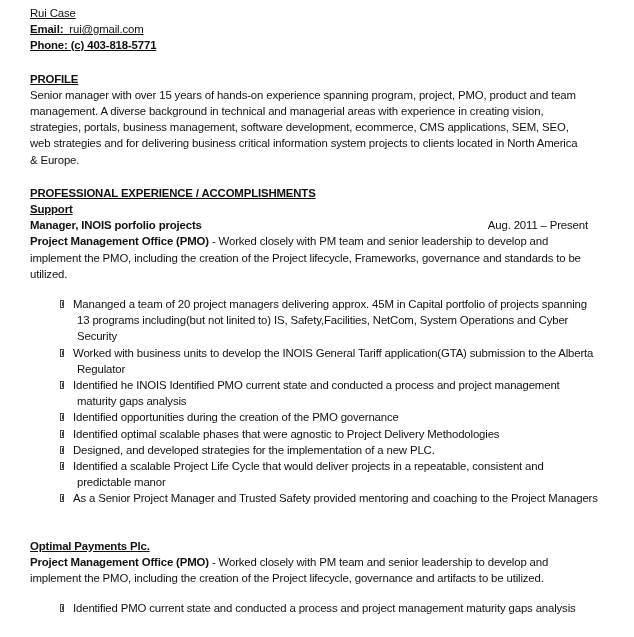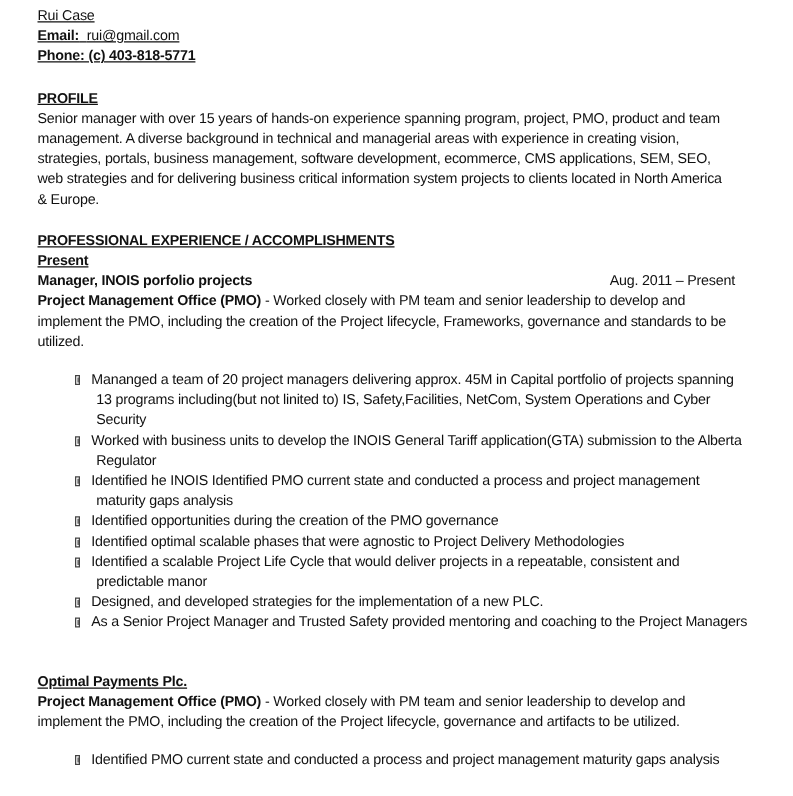--- a/index.html
+++ b/index.html
@@ -38,21 +38,21 @@
   <div class="section-spacer"></div>
 
   <div class="line bold">PROFILE</div>
   <div class="para">Senior manager with over 15 years of hands-on experience spanning  program, project, PMO, product and team management. A diverse background in technical and managerial areas with experience in creating vision, strategies, portals, business management, software development, ecommerce, CMS applications, SEM, SEO, web strategies and for delivering business critical information system projects to clients located in North America &amp; Europe.</div>
 
   <div class="section-spacer"></div>
 
   <div class="line bold">PROFESSIONAL EXPERIENCE / ACCOMPLISHMENTS</div>
 
   <div>
-    <div class="line bold">Present</div>
+    <div class="line bold">Support</div>
     <div class="row">
       <span class="bold">Manager, INOIS porfolio projects</span>
       <span>Aug. 2011 – Present</span>
     </div>
     <div class="para"><span class="bold">Project Management Office (PMO)</span><span> - Worked closely with PM team and senior leadership to develop and implement the PMO, including the creation of the Project lifecycle, Frameworks, governance and standards to be utilized.</span></div>
     <ul class="bullets">
       <li>
           <span class="bullet"></span>
           <span class="txt">Mananged a team of 20 project managers delivering approx. 45M in Capital portfolio of projects spanning 13 programs including(but not linited to) IS, Safety,Facilities, NetCom, System Operations and Cyber Security</span>
         </li>
@@ -67,25 +67,25 @@
       <li>
           <span class="bullet"></span>
           <span class="txt">Identified opportunities during the creation of the PMO governance</span>
         </li>
       <li>
           <span class="bullet"></span>
           <span class="txt">Identified optimal scalable phases that were agnostic to Project Delivery Methodologies</span>
         </li>
       <li>
           <span class="bullet"></span>
-          <span class="txt">Identified a scalable Project Life Cycle that would deliver projects in a repeatable, consistent and predictable manor</span>
+          <span class="txt">Designed, and developed strategies for the implementation of a new PLC.</span>
         </li>
       <li>
           <span class="bullet"></span>
-          <span class="txt">Designed, and developed strategies for the implementation of a new PLC.</span>
+          <span class="txt">Identified a scalable Project Life Cycle that would deliver projects in a repeatable, consistent and predictable manor</span>
         </li>
       <li>
           <span class="bullet"></span>
           <span class="txt">As a Senior Project Manager and Trusted Safety provided mentoring and coaching to the Project Managers</span>
         </li>
     </ul>
   </div>
 
   <div class="section-spacer"></div>
 

